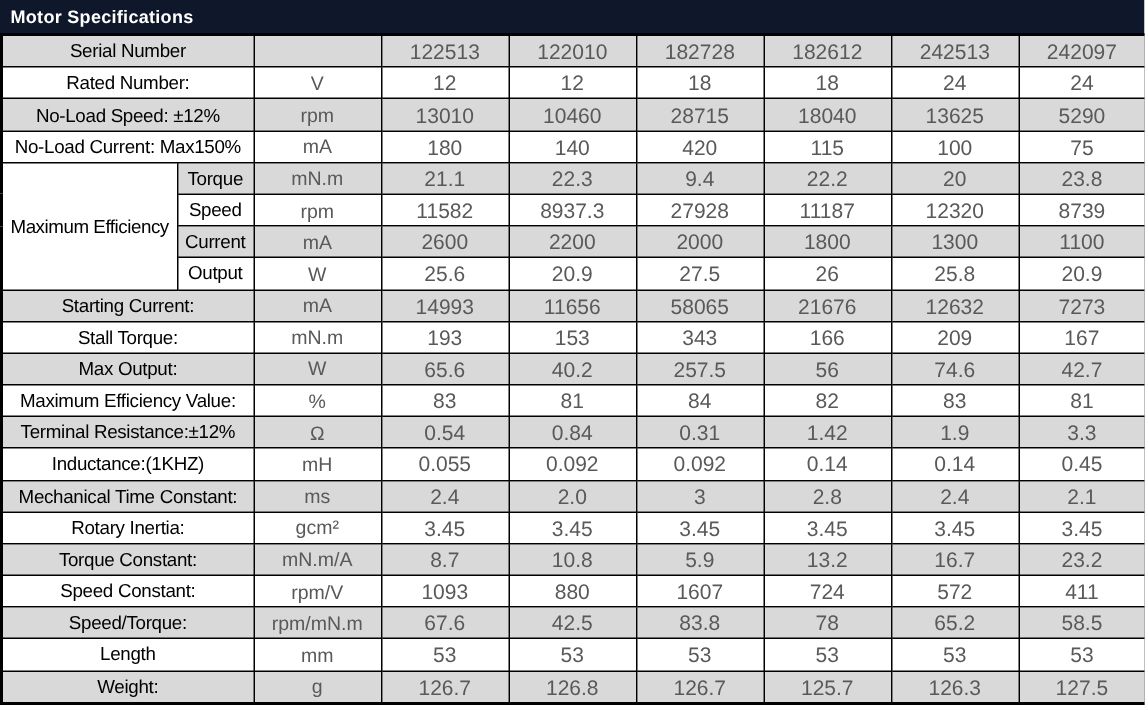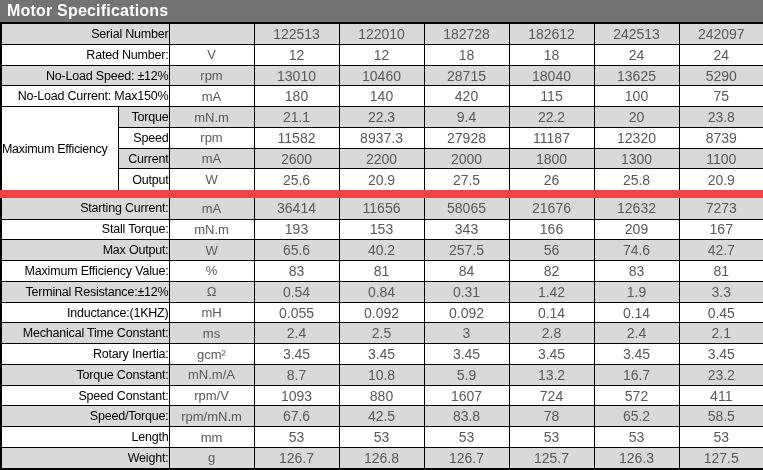--- a/index.html
+++ b/index.html
@@ -12,23 +12,23 @@
     font-family: "Liberation Sans", sans-serif;
   }
   .page {
     width: 763px;
     height: 470px;
   }
   .titlebar {
     box-sizing: border-box;
     width: 763px;
     height: 22px;
-    background: #737373;
+    background: #0f172a;
     color: #ffffff;
-    font-size: 16px;
+    font-size: 12px;
     font-weight: bold;
     line-height: 22px;
     padding-left: 7px;
     letter-spacing: 0.2px;
     white-space: nowrap;
     overflow: hidden;
   }
   table.spec {
     border-collapse: collapse;
     table-layout: fixed;
@@ -39,46 +39,46 @@
   table.spec td {
     border: 1px solid #000000;
     vertical-align: middle;
     overflow: hidden;
     white-space: nowrap;
     padding: 0;
     background: #ffffff;
   }
   tr.shaded > td { background: #D9D9D9; }
   td.label {
-    text-align: right;
+    text-align: center;
     padding-left: 4px;
     font-size: 12.5px;
     letter-spacing: -0.2px;
     color: #000000;
     margin-left: 28px;
   }
   td.group-cell {
-    text-align: left;
+    text-align: center;
     padding-left: 3px;
     font-size: 12.5px;
     letter-spacing: -0.3px;
     color: #000000;
   }
   tr.shaded > td.group-cell, td.group-cell { background: #ffffff; }
   td.unit {
     text-align: center;
     font-size: 13px;
     color: #595959;
   }
   td.val {
     text-align: center;
     font-size: 14px;
     color: #595959;
   }
-  tr.thick-top > td { border-top: 8px solid #ef4444; }
+  tr.thick-top > td { border-top: 1px solid #ef4444; }
 </style>
 </head>
 <body>
 
 <div class="page">
   <div class="titlebar">Motor Specifications</div>
   <table class="spec">
     <colgroup>
       <col style="width:117px">
       <col style="width:51px">
@@ -168,21 +168,21 @@
           <td class="val">25.6</td>
           <td class="val">20.9</td>
           <td class="val">27.5</td>
           <td class="val">26</td>
           <td class="val">25.8</td>
           <td class="val">20.9</td>
         </tr>
         <tr class="shaded thick-top">
           <td class="label" colspan="2">Starting Current:</td>
           <td class="unit">mA</td>
-          <td class="val">36414</td>
+          <td class="val">14993</td>
           <td class="val">11656</td>
           <td class="val">58065</td>
           <td class="val">21676</td>
           <td class="val">12632</td>
           <td class="val">7273</td>
         </tr>
         <tr>
           <td class="label" colspan="2">Stall Torque:</td>
           <td class="unit">mN.m</td>
           <td class="val">193</td>
@@ -229,21 +229,21 @@
           <td class="val">0.092</td>
           <td class="val">0.092</td>
           <td class="val">0.14</td>
           <td class="val">0.14</td>
           <td class="val">0.45</td>
         </tr>
         <tr class="shaded">
           <td class="label" colspan="2">Mechanical Time Constant:</td>
           <td class="unit">ms</td>
           <td class="val">2.4</td>
-          <td class="val">2.5</td>
+          <td class="val">2.0</td>
           <td class="val">3</td>
           <td class="val">2.8</td>
           <td class="val">2.4</td>
           <td class="val">2.1</td>
         </tr>
         <tr>
           <td class="label" colspan="2">Rotary Inertia:</td>
           <td class="unit">gcm²</td>
           <td class="val">3.45</td>
           <td class="val">3.45</td>

